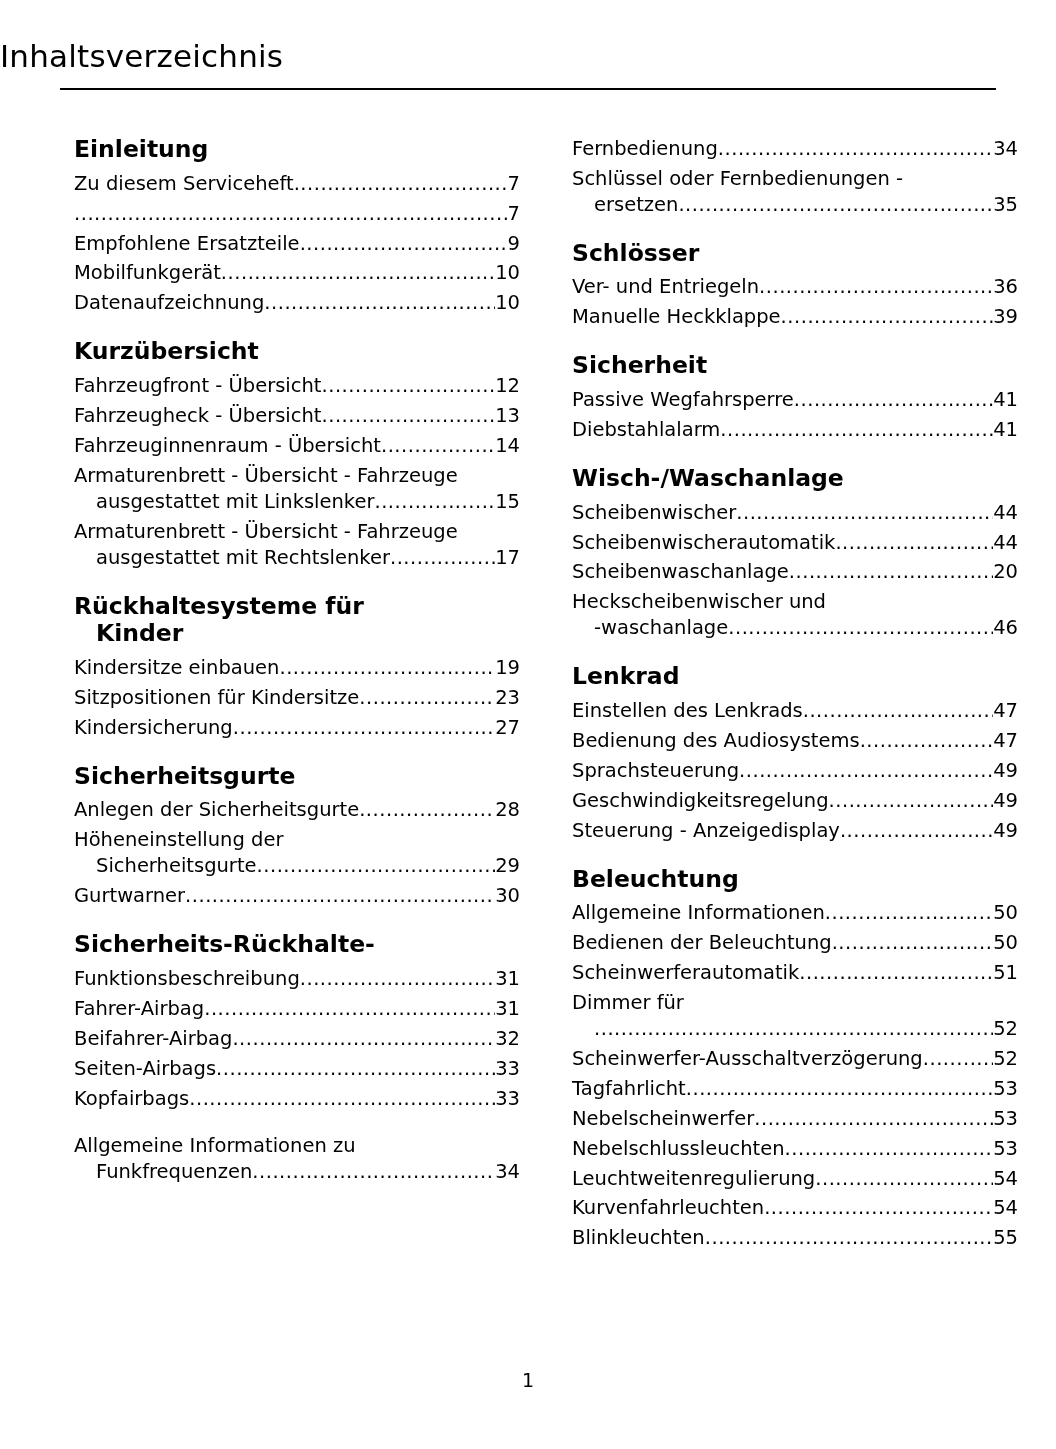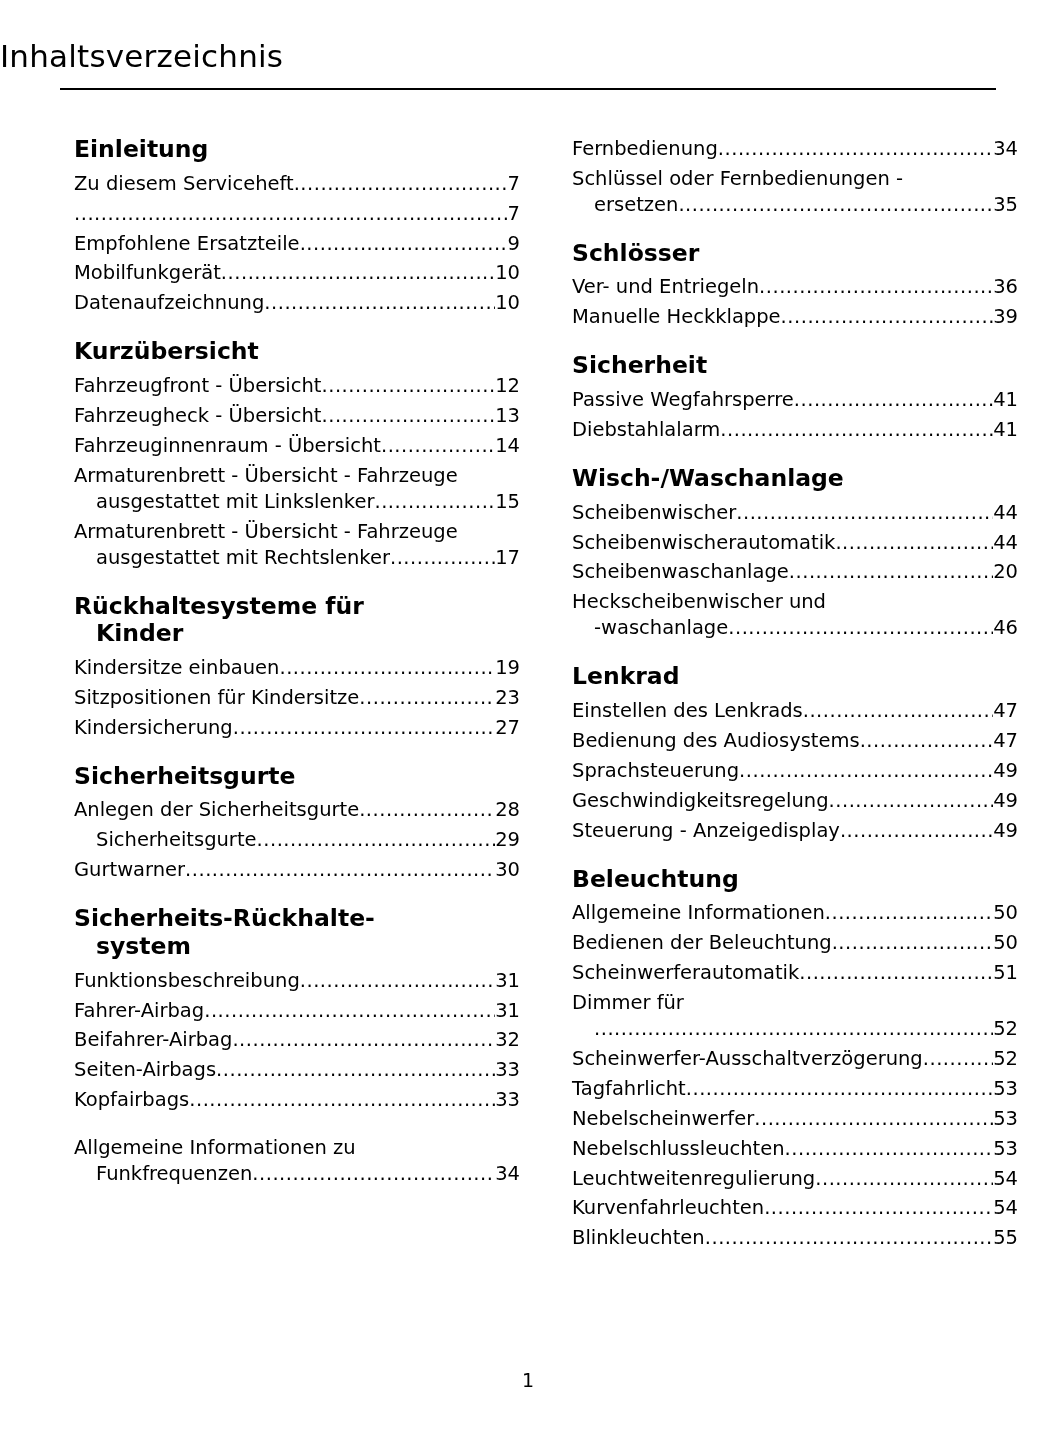--- a/index.html
+++ b/index.html
@@ -220,36 +220,37 @@
         <div class="section">
           <div class="section-head"><span>Sicherheitsgurte</span></div>
           <div class="entry">
             <div class="row">
               <span class="label">Anlegen der Sicherheitsgurte</span>
               <span class="dots">........................................................................................................................</span>
               <span class="page-no">28</span>
             </div>
           </div>
           <div class="entry wrapped">
+            <span class="line1">Höheneinstellung der</span>
             <span class="line2">
               <span class="label">Sicherheitsgurte</span>
               <span class="dots">........................................................................................................................</span>
               <span class="page-no">29</span>
             </span>
           </div>
           <div class="entry">
             <div class="row">
               <span class="label">Gurtwarner</span>
               <span class="dots">........................................................................................................................</span>
               <span class="page-no">30</span>
             </div>
           </div>
         </div>
         <div class="section">
-          <div class="section-head"><span>Sicherheits-Rückhalte-</span><span class="second-line">system</span></div>
+          <div class="section-head"><span>Sicherheits-Rückhalte-</span></div>
           <div class="entry">
             <div class="row">
               <span class="label">Funktionsbeschreibung</span>
               <span class="dots">........................................................................................................................</span>
               <span class="page-no">31</span>
             </div>
           </div>
           <div class="entry">
             <div class="row">
               <span class="label">Fahrer-Airbag</span>

